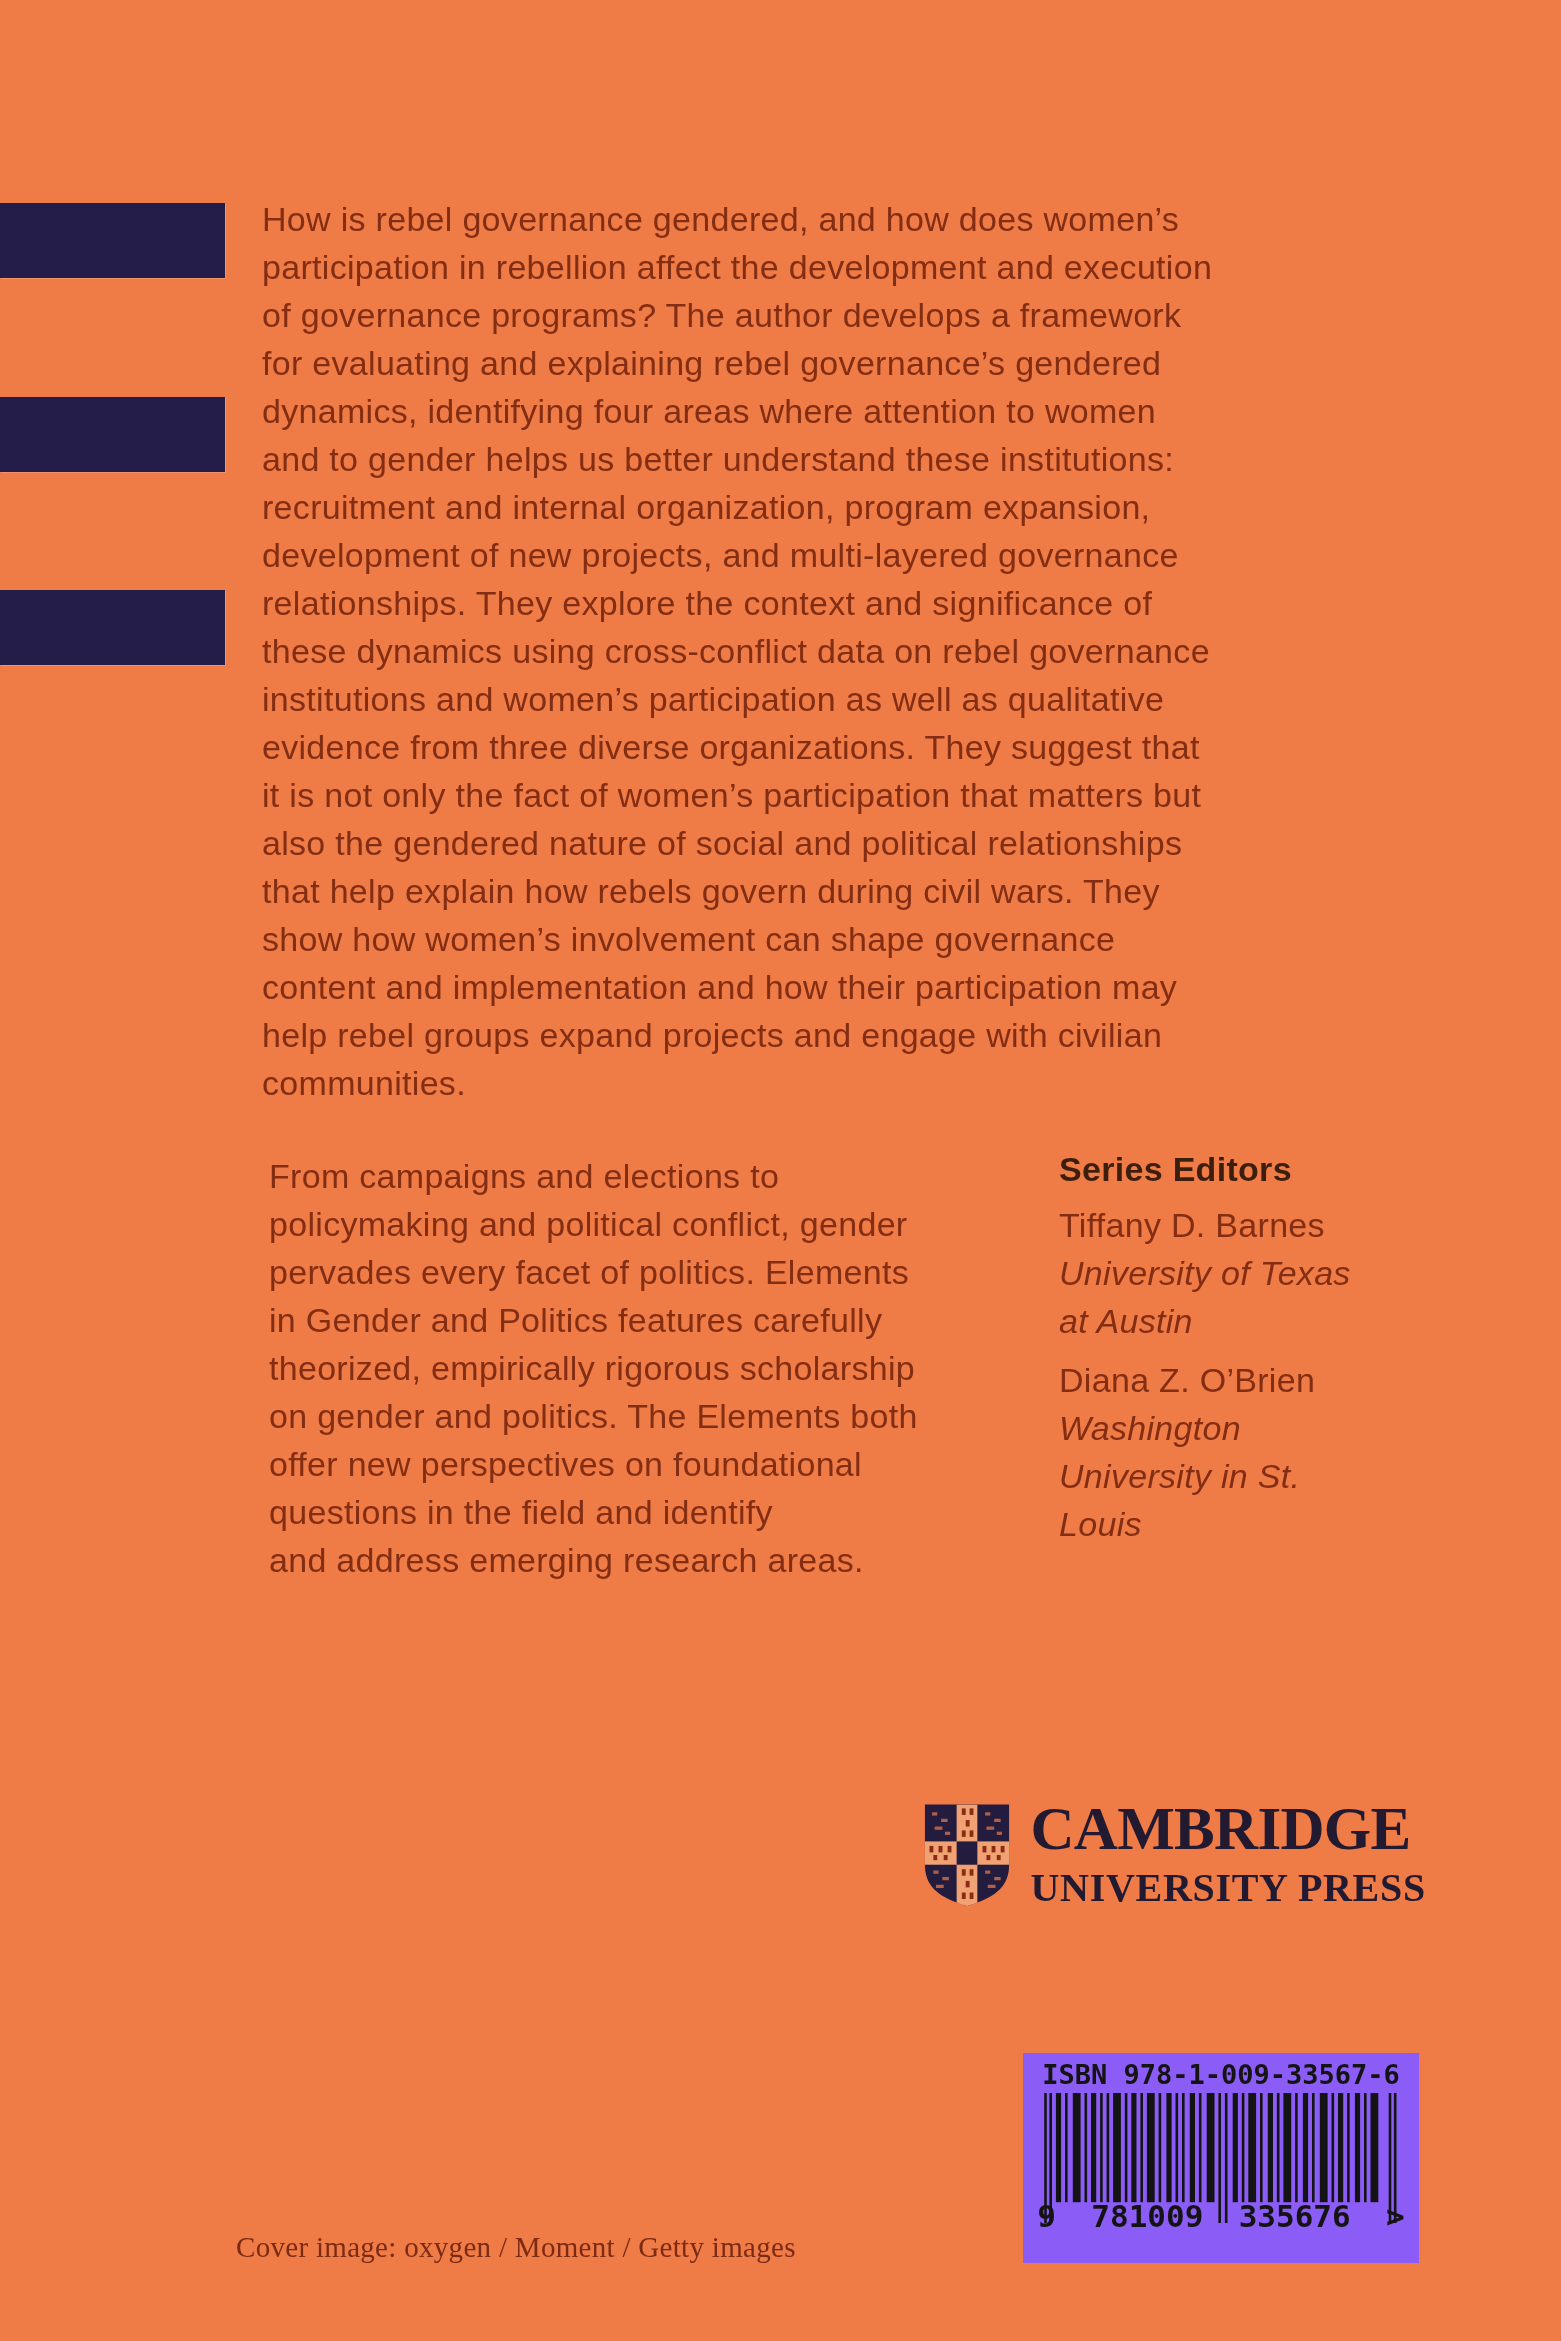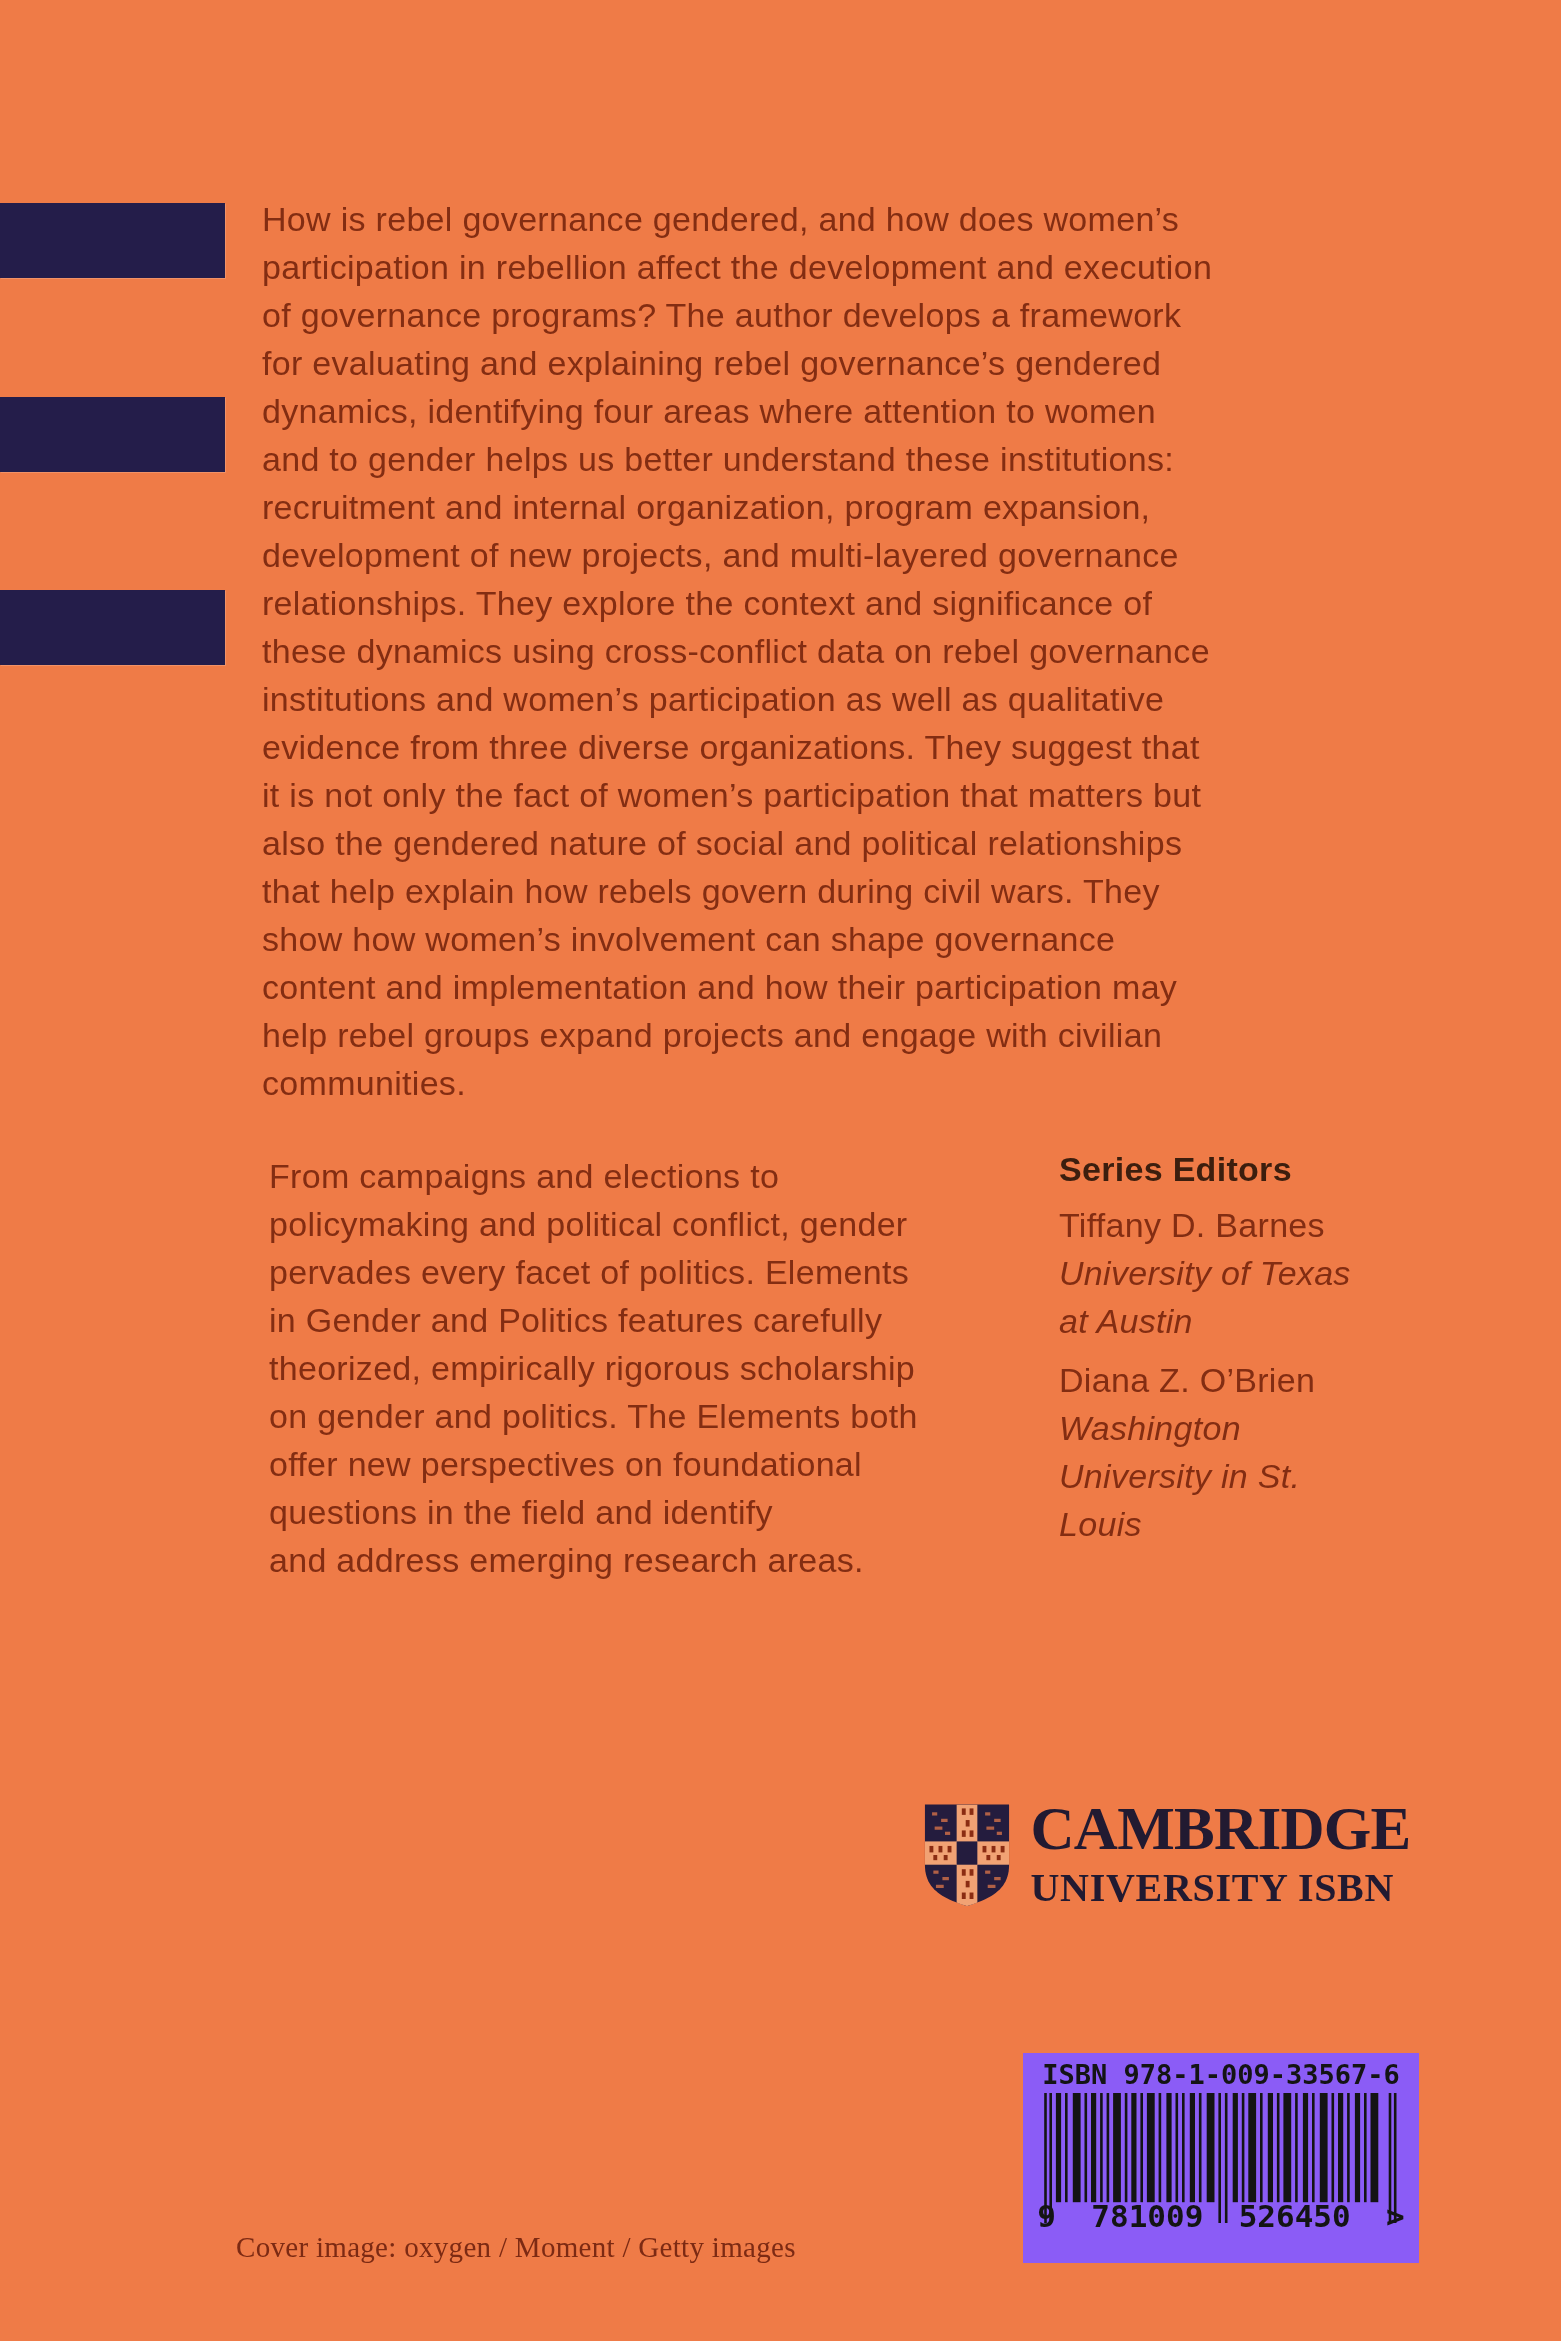--- a/index.html
+++ b/index.html
@@ -261,21 +261,21 @@
             <rect x="30" y="114" width="10" height="5"></rect>
             <rect x="20" y="126" width="12" height="5"></rect>
           <rect x="96" y="104" width="8" height="5"></rect>
             <rect x="110" y="114" width="10" height="5"></rect>
             <rect x="100" y="126" width="12" height="5"></rect>
         </g>
       </g>
     </svg>
     <div class="wordmark">
       <div class="pub-line1">CAMBRIDGE</div>
-      <div class="pub-line2">UNIVERSITY ISBN</div>
+      <div class="pub-line2">UNIVERSITY PRESS</div>
     </div>
   </div>
 
   <div class="isbn-box">
     <div class="isbn-label">ISBN 978-1-009-33567-6</div>
     <div class="barcode-wrap">
       <svg class="barcode-svg" width="354" height="130" viewBox="0 0 544 200" xmlns="http://www.w3.org/2000/svg">
         <g fill="#141414">
           <rect x="0" y="0" width="4" height="200"></rect>
             <rect x="8" y="0" width="4" height="200"></rect>
@@ -317,21 +317,21 @@
           <rect x="478" y="0" width="8" height="168"></rect>
             <rect x="492" y="0" width="4" height="168"></rect>
           <rect x="502" y="0" width="12" height="168"></rect>
           <rect x="530" y="0" width="4" height="200"></rect>
             <rect x="538" y="0" width="4" height="200"></rect>
         </g>
       </svg>
       <div class="barcode-digits">
         <span>9</span>
         <span>781009</span>
-        <span>526450</span>
+        <span>335676</span>
         <span>&gt;</span>
       </div>
     </div>
   </div>
 
   <div class="credit">Cover image: oxygen / Moment / Getty images</div>
 
 </div>
 
 

